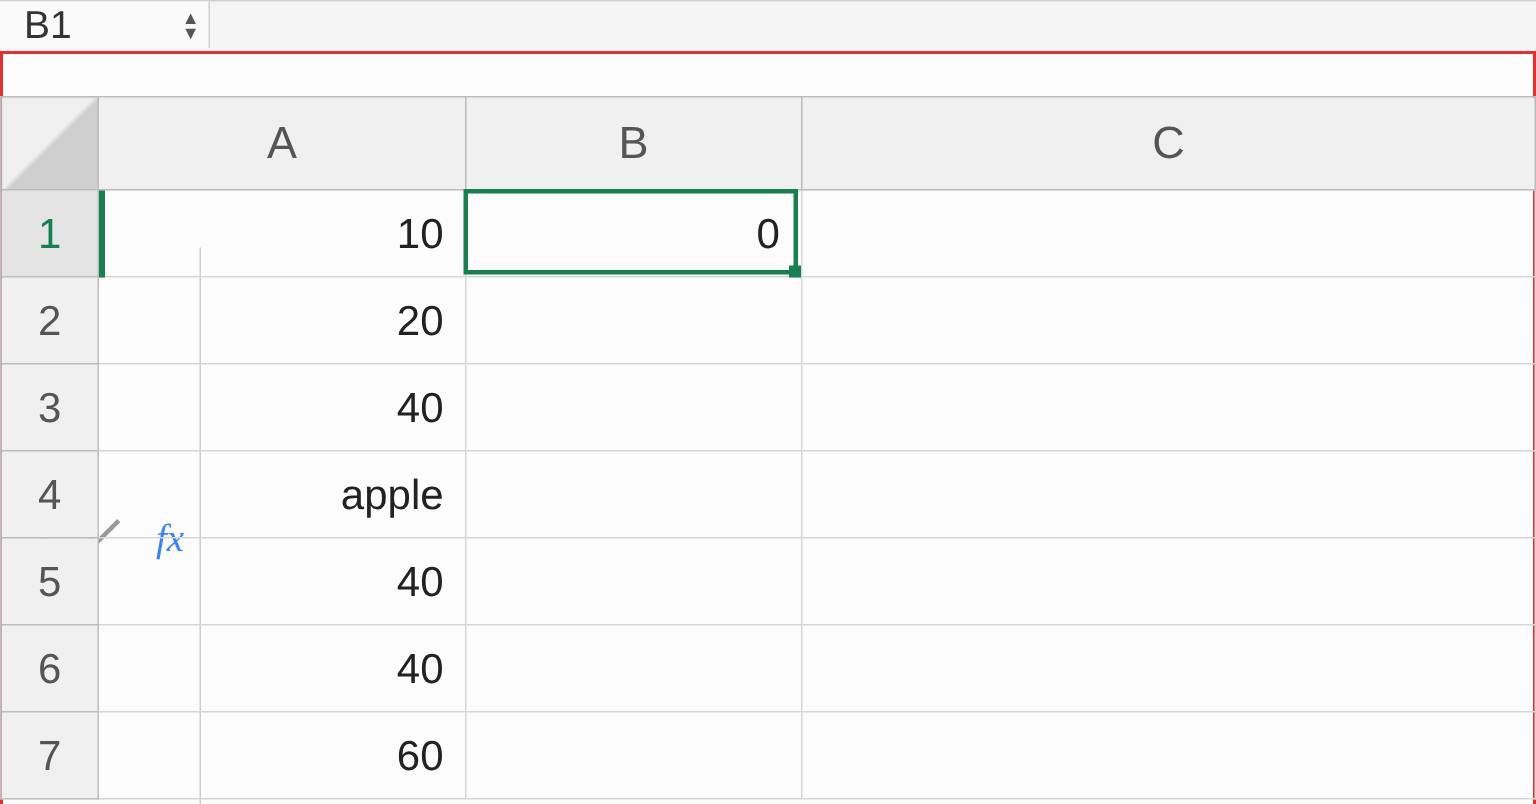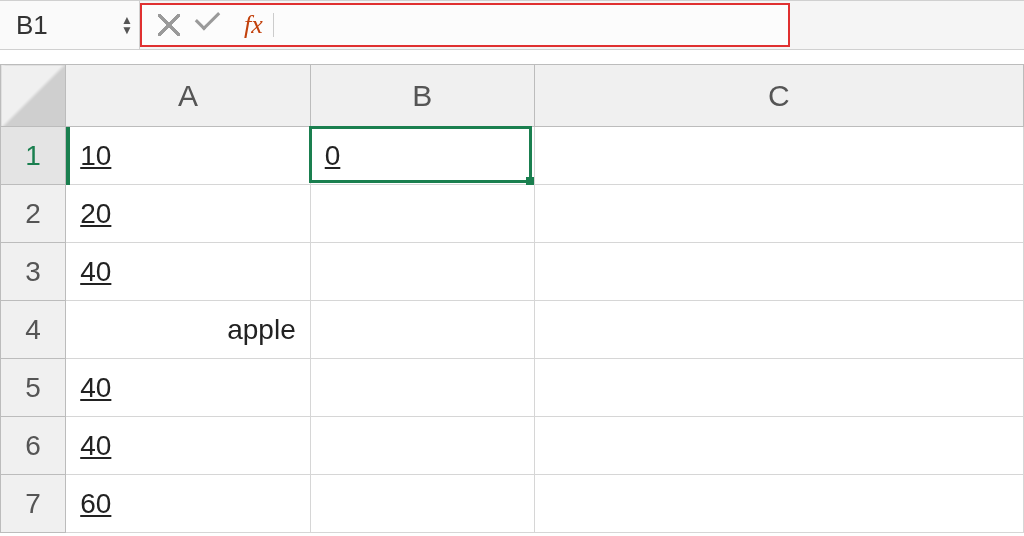--- a/index.html
+++ b/index.html
@@ -11,20 +11,21 @@
     overflow: hidden;
     color: #222;
   }
   .fbar {
     height: 50px;
     border-top: 1px solid #d0d0d0;
     border-bottom: 1px solid #d0d0d0;
     background: #f5f5f5;
     display: flex;
     align-items: stretch;
+    flex-direction: column;
   }
   .name-box {
     width: 140px;
     display: flex;
     align-items: center;
     padding-left: 16px;
     font-size: 26px;
     color: #333;
     background: #fafafa;
     border-right: 1px solid #d0d0d0;
@@ -71,21 +72,21 @@
     display:block;
     width:20px;height:10px;
     border-left:3px solid #9a9a9a;
     border-bottom:3px solid #9a9a9a;
     transform: rotate(-45deg) translate(2px,-2px);
   }
   .fx {
     font-family: "Times New Roman", serif;
     font-style: italic;
     font-size: 26px;
-    color: #c2410c;
+    color: #3b82f6;
     padding: 0 10px;
   }
   .divider {
     width:1px; height:60%;
     background:#ccc;
     align-self:center;
   }
   .formula-input {
     flex:1;
     font-size: 26px;
@@ -127,21 +128,21 @@
     border:1px solid #bcbcbc;
   }
   th.row.active {
     background:#e4e4e4;
     color:#1a7f4f;
   }
   td.cell {
     font-size: 28px;
     padding: 0 14px;
   }
-  td.cell.num  { text-align: left; text-decoration: underline; }
+  td.cell.num  { text-align: right; }
   td.cell.txt  { text-align: right; }
   .col-A { width: 240px; }
   .col-B { width: 220px; }
   .col-C { width: 480px; }
   .selected-cell {
     position:absolute;
     border:3px solid #1a7f4f;
     pointer-events:none;
   }
   .selected-cell .handle{

